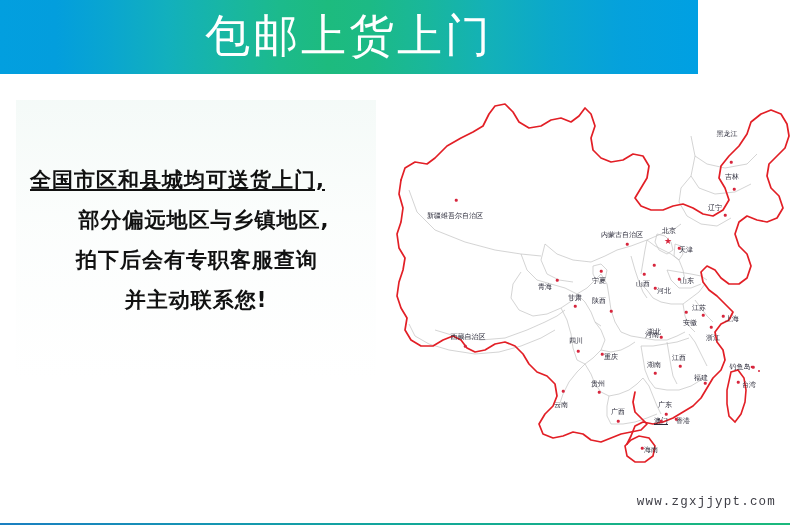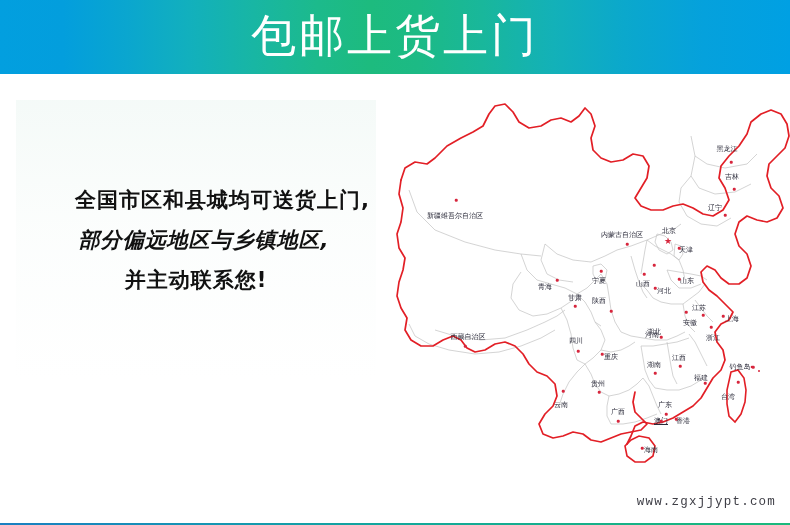--- a/index.html
+++ b/index.html
@@ -8,21 +8,21 @@
   body {
     font-family:"Liberation Sans","DejaVu Sans",sans-serif;
     background:#ffffff;
     overflow:hidden;
     position:relative;
   }
   #page { position:relative; width:790px; height:525px; background:#fff; overflow:hidden; }
 
   
   .banner {
-    position:absolute; left:0; top:0; width:790px; height:74px;
+    position:absolute; left:0; top:0; width:698px; height:74px;
     background:linear-gradient(90deg,
       #029fdf 0%, #039edd 8%, #0aa6cf 16%, #12b0bd 24%,
       #18b6a4 32%, #1cba8c 40%, #1dbb7e 47%, #1cba85 53%,
       #19b79b 61%, #13b1b8 70%, #0ba8cc 79%, #05a1dc 89%, #00a0e3 100%);
     display:flex; align-items:center; justify-content:center;
   }
   .banner-title {
     color:#ffffff;
     font-size:45px;
     line-height:1;
@@ -49,22 +49,22 @@
   .copy-line {
     color:#111111;
     font-weight:bold;
     font-size:21px;
     line-height:40px;
     text-align:center;
     letter-spacing:1px;
     white-space:nowrap;
     font-family:"DejaVu Sans","Liberation Sans",sans-serif;
   }
-  .copy-line.l1 { text-align:right; padding-left:8px; }
-  .copy-line.l2 { padding-left:16px;font-style:italic; }
+  .copy-line.l1 { text-align:left; padding-left:8px;text-decoration:underline; }
+  .copy-line.l2 { padding-left:16px; }
   .copy-line.l3 { padding-left:2px; }
   .copy-line.l4 { padding-left:0px;text-align:center; }
 
   
   .map-wrap {
     position:absolute; left:395px; top:84px; width:395px; height:415px;
   }
   .map-svg { display:block; width:395px; height:415px; }
 
   .prov-label {
@@ -113,20 +113,21 @@
 <div id="page">
 
   <div class="banner">
     <div class="banner-title">包邮上货上门</div>
   </div>
   <div class="banner-underline"></div>
 
   <div class="copy-block">
     <div class="copy-line l1">全国市区和县城均可送货上门,</div>
     <div class="copy-line l2">部分偏远地区与乡镇地区,</div>
+    <div class="copy-line l3">拍下后会有专职客服查询</div>
     <div class="copy-line l4">并主动联系您!</div>
   </div>
 
   <div class="map-wrap">
     <svg class="map-svg" viewBox="0 0 395 415" aria-hidden="true">
 
       <g fill="none" stroke="#c2c2c2" stroke-width="0.7">
 
         <path d="M296 52 L300 72 L312 80 L330 84 L352 80 L362 70"></path>
         <path d="M300 72 L296 92 L304 104 L320 110 L340 108 L356 100"></path>
@@ -215,21 +216,21 @@
         <path d="M336 288 L343 286 L349 294 L351 306 L350 318 L346 330 L340 338 L334 332 L332 320 L332 306 Z"></path>
       </g>
 
       <g fill="#d7263d">
         <circle cx="357" cy="283" r="1.3"></circle>
         <circle cx="364" cy="287" r="1"></circle>
       </g>
     </svg>
 
     <div id="prov-layer">
-        <div class="prov-label" style="left: 332px; top: 62px; color: rgb(43, 43, 58);">黑龙江</div>
+        <div class="prov-label" style="left: 332px; top: 47px; color: rgb(43, 43, 58);">黑龙江</div>
         <div class="prov-dot" style="left: 336px; top: 78px; background: rgb(215, 38, 61);"></div>
         <div class="prov-label" style="left: 337px; top: 90px; color: rgb(43, 43, 58);">吉林</div>
         <div class="prov-dot" style="left: 339px; top: 105px; background: rgb(215, 38, 61);"></div>
         <div class="prov-label" style="left: 320px; top: 121px; color: rgb(43, 43, 58);">辽宁</div>
         <div class="prov-dot" style="left: 330px; top: 131px; background: rgb(215, 38, 61);"></div>
         <div class="prov-label" style="left: 227px; top: 148px; color: rgb(43, 43, 58);">内蒙古自治区</div>
         <div class="prov-dot" style="left: 232px; top: 160px; background: rgb(215, 38, 61);"></div>
         <div class="prov-label" style="left: 274px; top: 144px; color: rgb(43, 43, 58);">北京</div>
         <div class="capital-star" style="left: 273px; top: 157px; color: rgb(215, 38, 61);">★</div>
         <div class="prov-label" style="left: 291px; top: 163px; color: rgb(43, 43, 58);">天津</div>
@@ -281,21 +282,21 @@
         <div class="prov-label" style="left: 223px; top: 325px; color: rgb(43, 43, 58);">广西</div>
         <div class="prov-dot" style="left: 223px; top: 337px; background: rgb(215, 38, 61);"></div>
         <div class="prov-label" style="left: 270px; top: 318px; color: rgb(43, 43, 58);">广东</div>
         <div class="prov-dot" style="left: 271px; top: 330px; background: rgb(215, 38, 61);"></div>
         <div class="prov-label" style="left: 288px; top: 334px; color: rgb(43, 43, 58);">香港</div>
         <div class="prov-dot" style="left: 281px; top: 335px; background: rgb(215, 38, 61);"></div>
         <div class="prov-label" style="left: 266px; top: 334px; color: rgb(43, 43, 58); text-decoration: underline;">澳门</div>
         <div class="prov-dot" style="left: 266px; top: 337px; background: rgb(215, 38, 61);"></div>
         <div class="prov-label" style="left: 256px; top: 363px; color: rgb(43, 43, 58);">海南</div>
         <div class="prov-dot" style="left: 247px; top: 364px; background: rgb(215, 38, 61);"></div>
-        <div class="prov-label" style="left: 333px; top: 298px; color: rgb(43, 43, 58); margin-top: 12px;">台湾</div>
+        <div class="prov-label" style="left: 354px; top: 298px; color: rgb(43, 43, 58);">台湾</div>
         <div class="prov-dot" style="left: 343px; top: 298px; background: rgb(215, 38, 61);"></div>
         <div class="prov-label" style="left: 345px; top: 280px; color: rgb(43, 43, 58);">钓鱼岛</div>
         <div class="prov-dot" style="left: 358px; top: 283px; background: rgb(215, 38, 61);"></div>
       </div>
   </div>
 
   <div class="watermark">www.zgxjjypt.com</div>
 
   <div class="bottom-rule"></div>
 </div>

